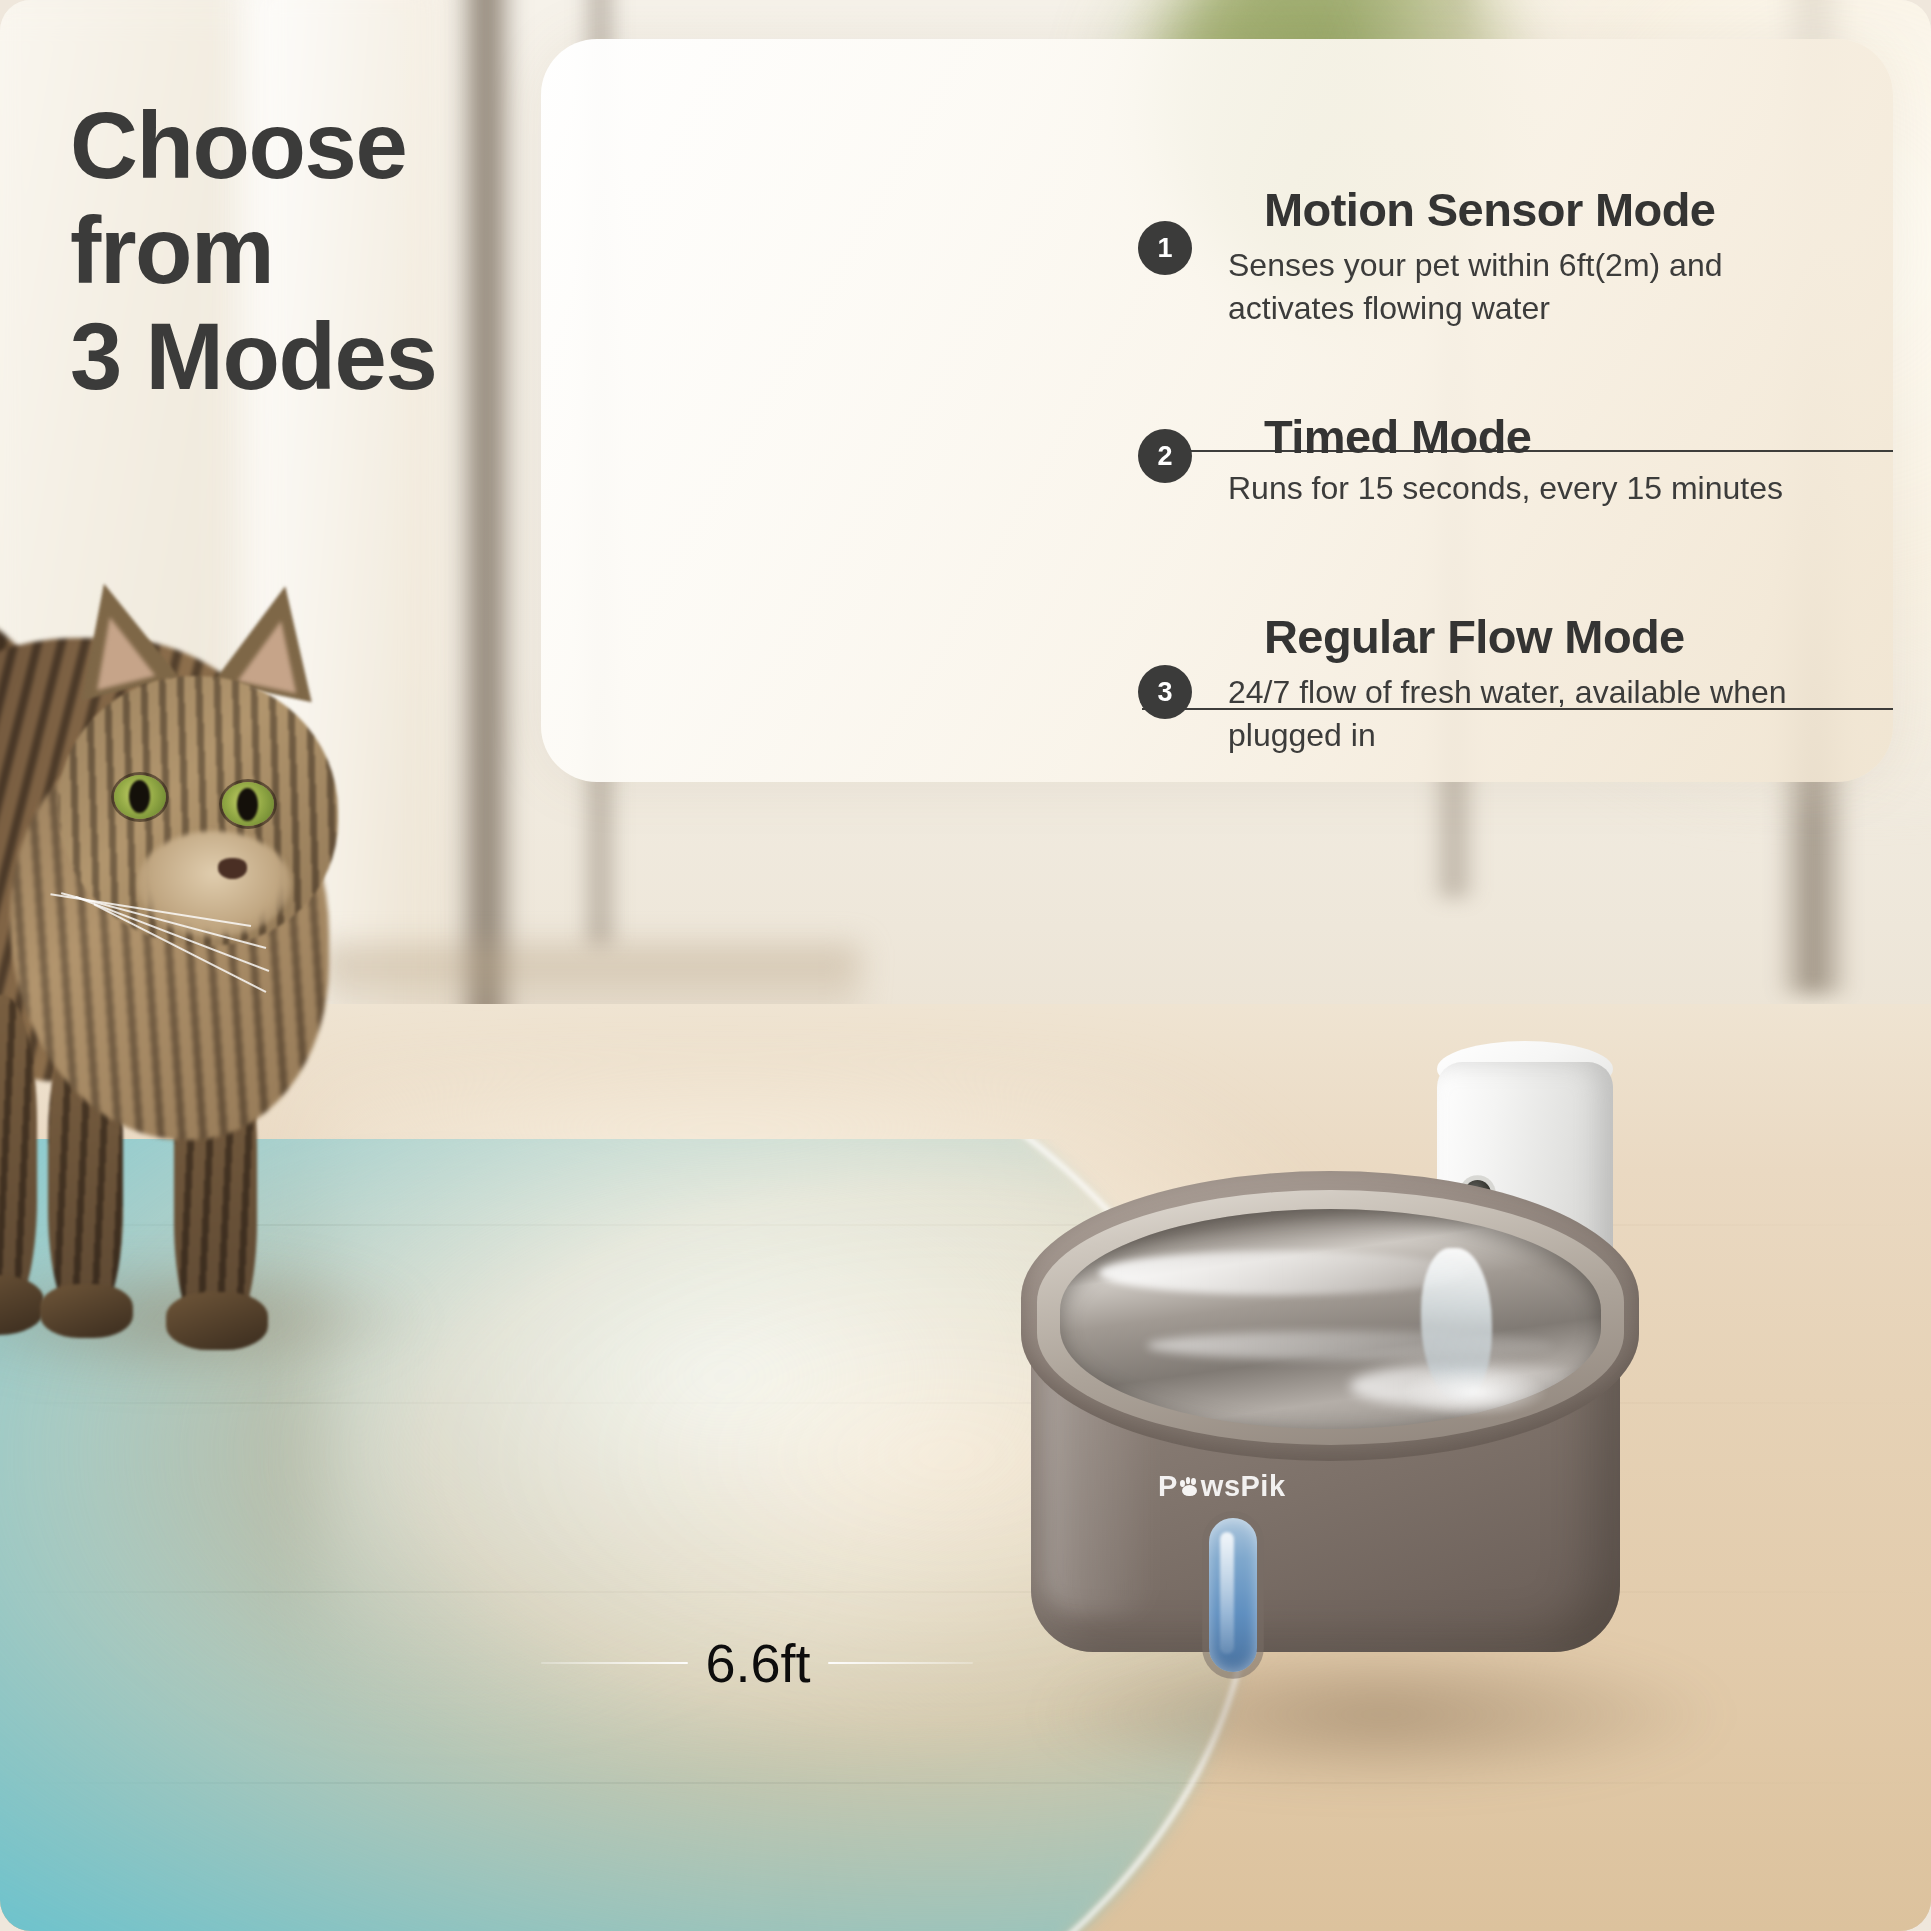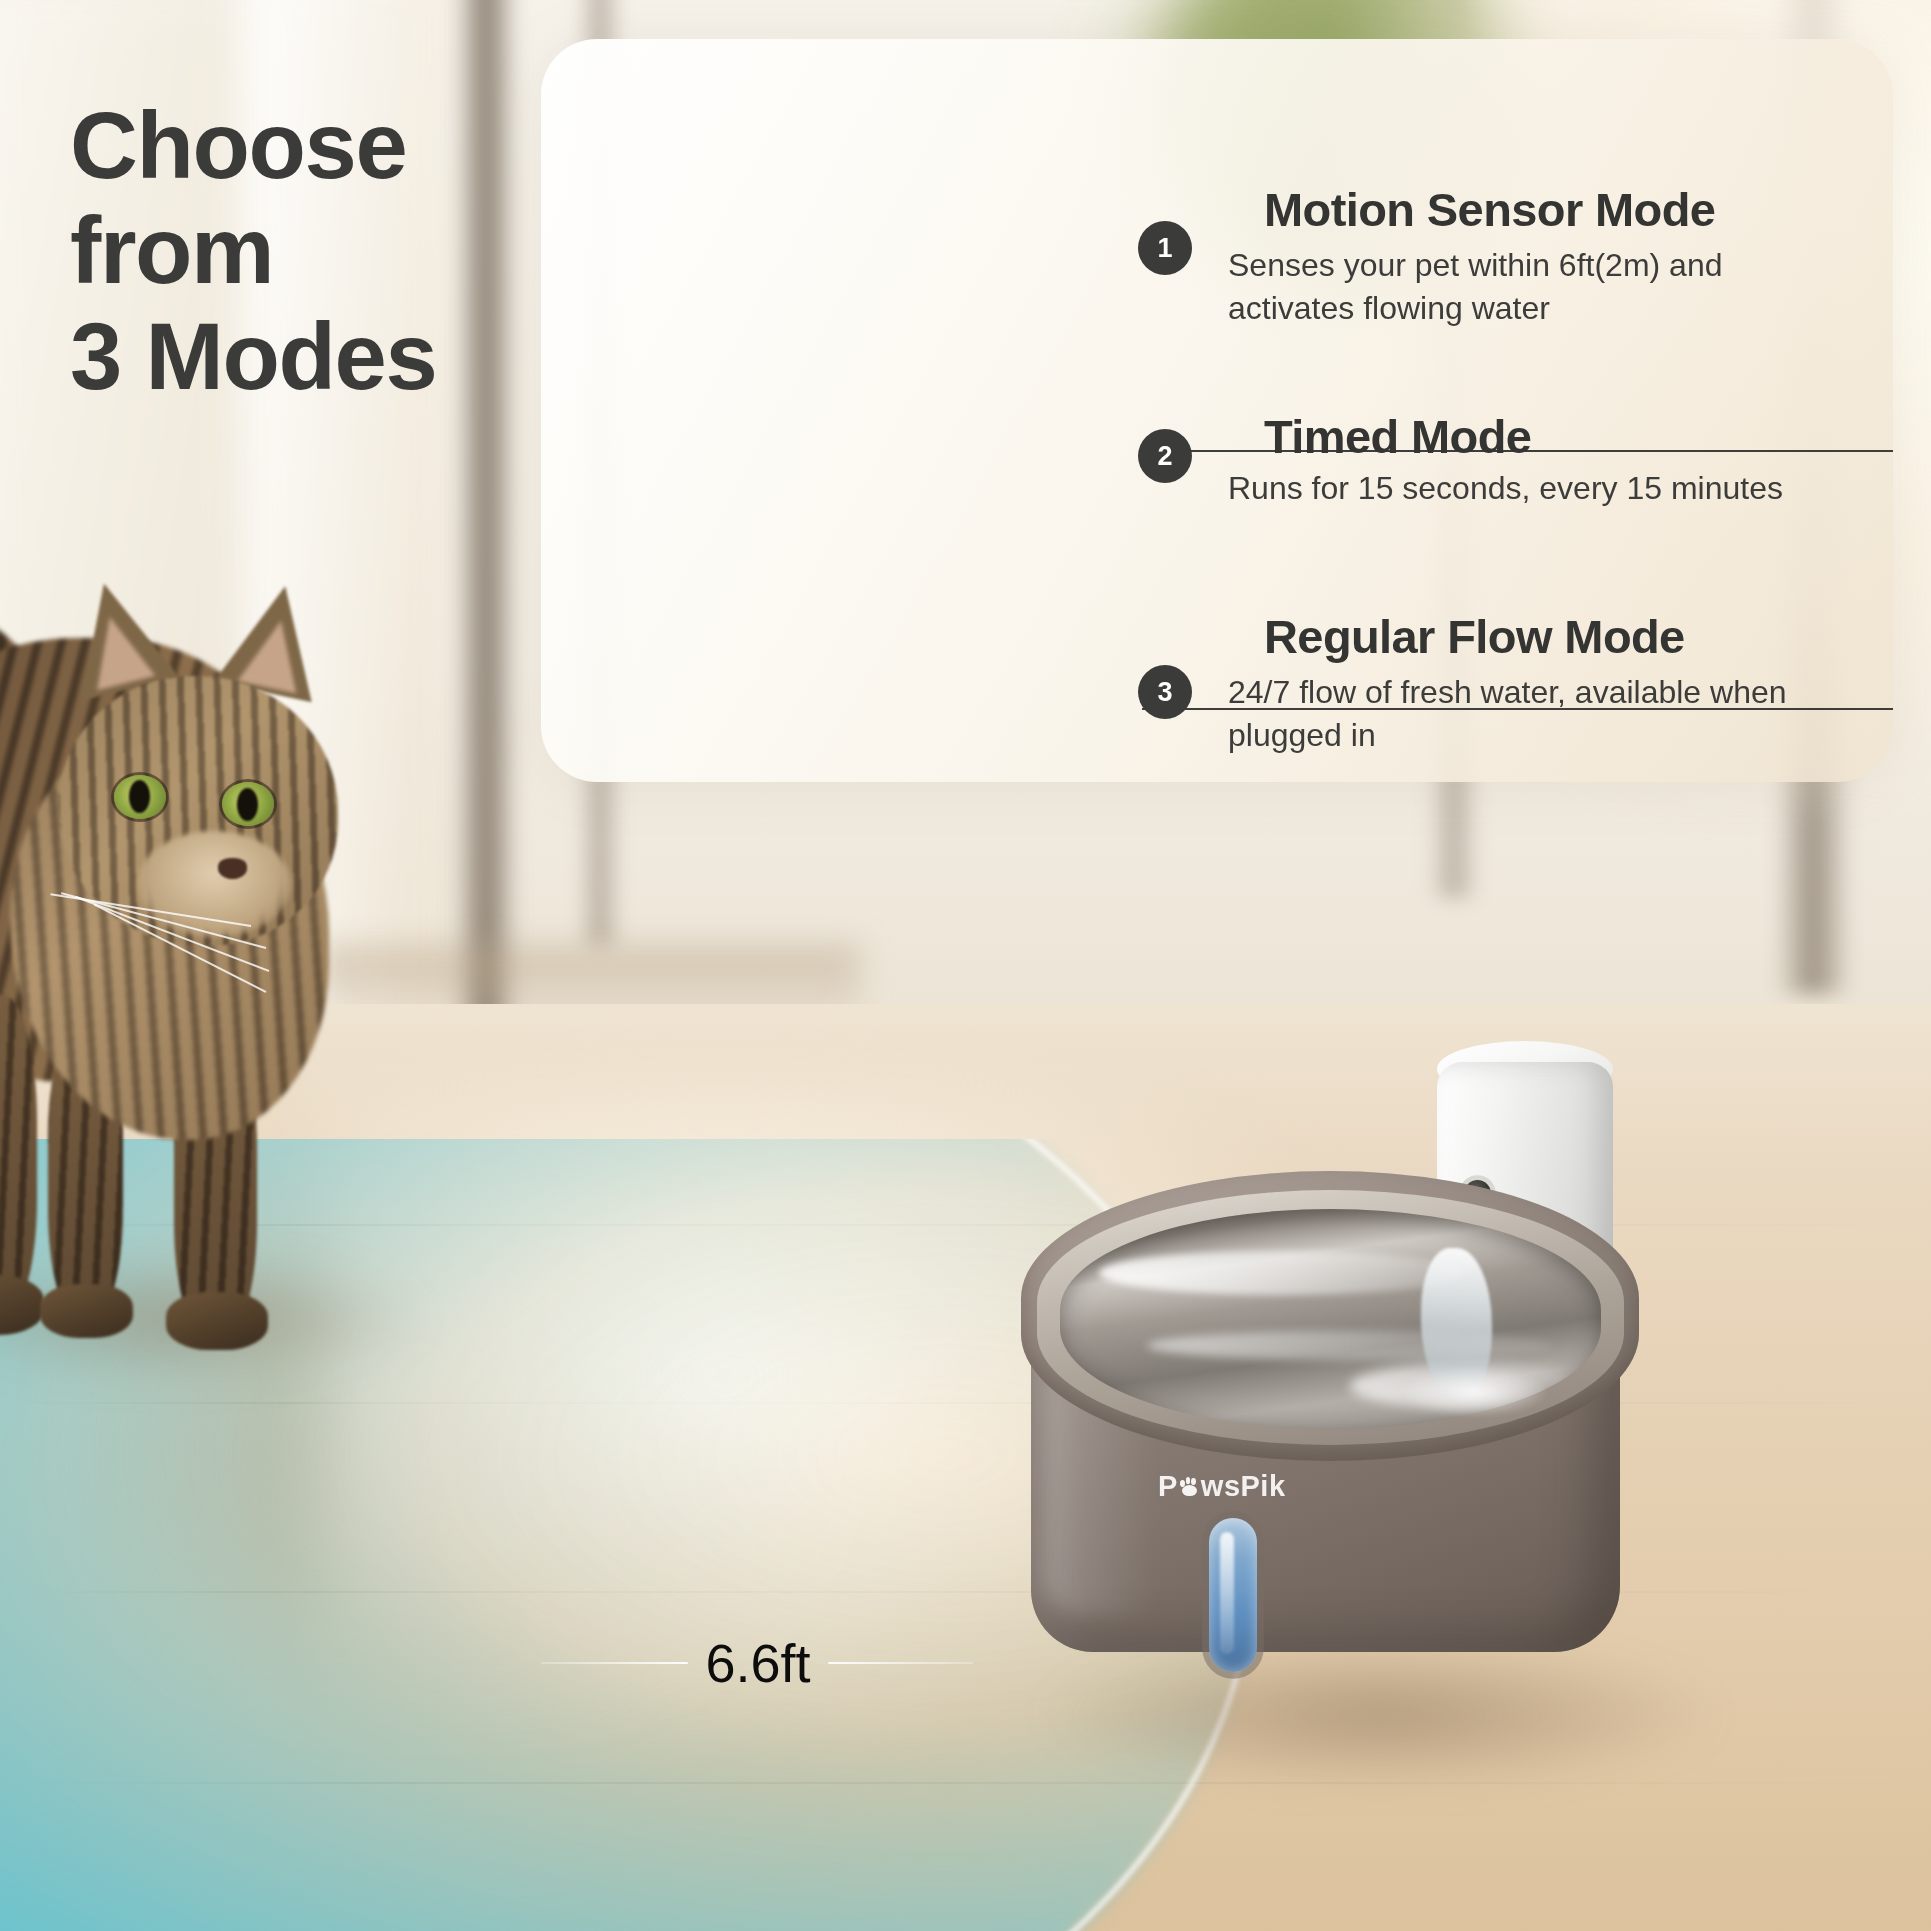--- a/index.html
+++ b/index.html
@@ -3,21 +3,21 @@
 <meta charset="utf-8">
 <title>PowsPik Pet Fountain — Choose from 3 Modes</title>
 <style>
   * { margin:0; padding:0; box-sizing:border-box; }
   html,body { width:1931px; height:1931px; overflow:hidden; }
   body {
     font-family:"Liberation Sans", sans-serif;
     background:#efe7dc;
     position:relative;
   }
-  #stage { position:absolute; inset:0; width:1931px; height:1931px; overflow:hidden; }
+  #stage { position:absolute; inset:0; width:1931px; height:1931px; overflow:hidden;border-radius:31px; }
 
   
   .bg-base {
     position:absolute; inset:0;
     background:
       linear-gradient(180deg,#f6f2ea 0%,#f3eee4 34%,#eee7da 48%,#e8ddcc 62%,#e2d5c0 78%,#ddcdb5 100%);
   }
   
   .bg-floor {
     position:absolute; left:0; right:0; top:1004px; bottom:0;

